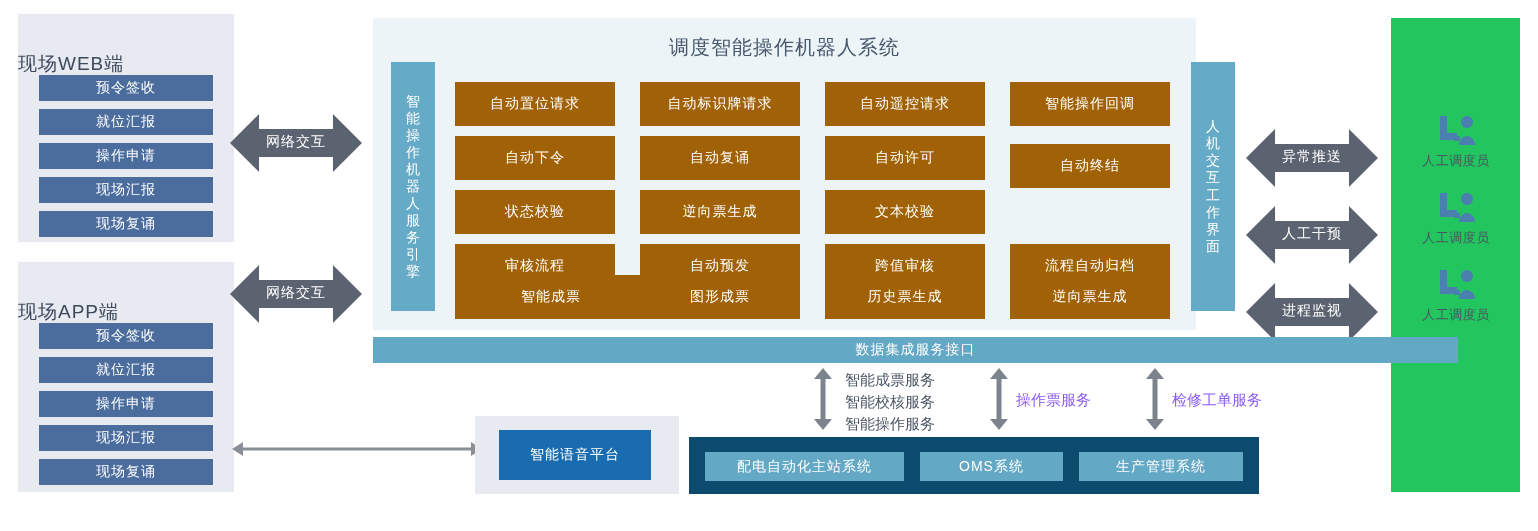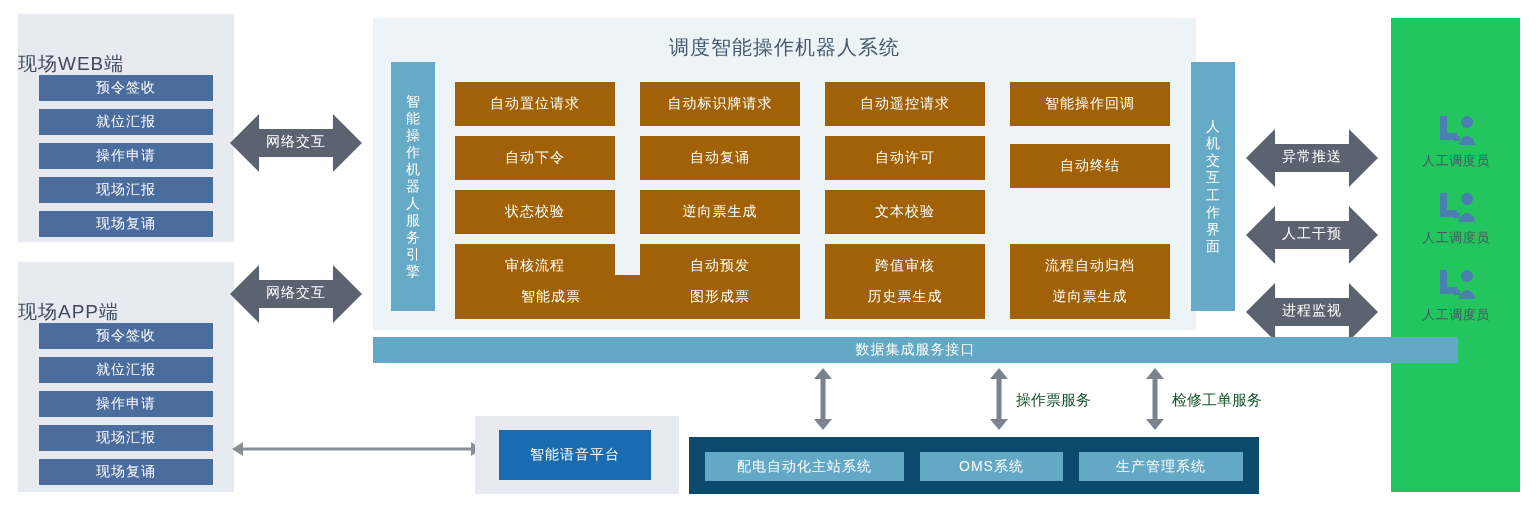--- a/index.html
+++ b/index.html
@@ -97,21 +97,21 @@
     width:0;height:0;border-top:7px solid transparent;border-bottom:7px solid transparent;
   }
   .harrow .tipl{left:0;border-right:11px solid #8a8f96;}
   .harrow .tipr{right:0;border-left:11px solid #8a8f96;}
 
   
   .svc-label{
     font-size:15px;color:#4a5564;line-height:1.45;white-space:pre-line;
   }
   .svc-label-1{
-    font-size:15px;color:#14532d;white-space:nowrap;
+    font-size:15px;color:#8b5cf6;white-space:nowrap;
   }
   .voice-label{
     font-size:15px;color:#4a5564;text-align:center;white-space:nowrap;
   }
 
   
   .sysbox{
     background:#63a8c4;color:#ffffff;font-size:14px;
     display:flex;align-items:center;justify-content:center;
     letter-spacing:1px;white-space:nowrap;
@@ -248,20 +248,23 @@
 
   <div class="abs databar" style="left:373px;top:337px;width:1085px;height:26px;">
     <span>数据集成服务接口</span>
   </div>
 
   <div class="varrow" style="left:812px;top:368px;width:22px;height:62px;">
     <div class="tipup"></div>
       <div class="stem"></div>
       <div class="tipdn"></div>
   </div>
+  <div class="abs svc-label" style="left:845px;top:369px;width:140px;">智能成票服务
+智能校核服务
+智能操作服务</div>
 
   <div class="varrow" style="left:988px;top:368px;width:22px;height:62px;">
     <div class="tipup"></div>
       <div class="stem"></div>
       <div class="tipdn"></div>
   </div>
   <div class="abs svc-label-1" style="left:1016px;top:391px;">操作票服务</div>
 
   <div class="varrow" style="left:1144px;top:368px;width:22px;height:62px;">
     <div class="tipup"></div>

